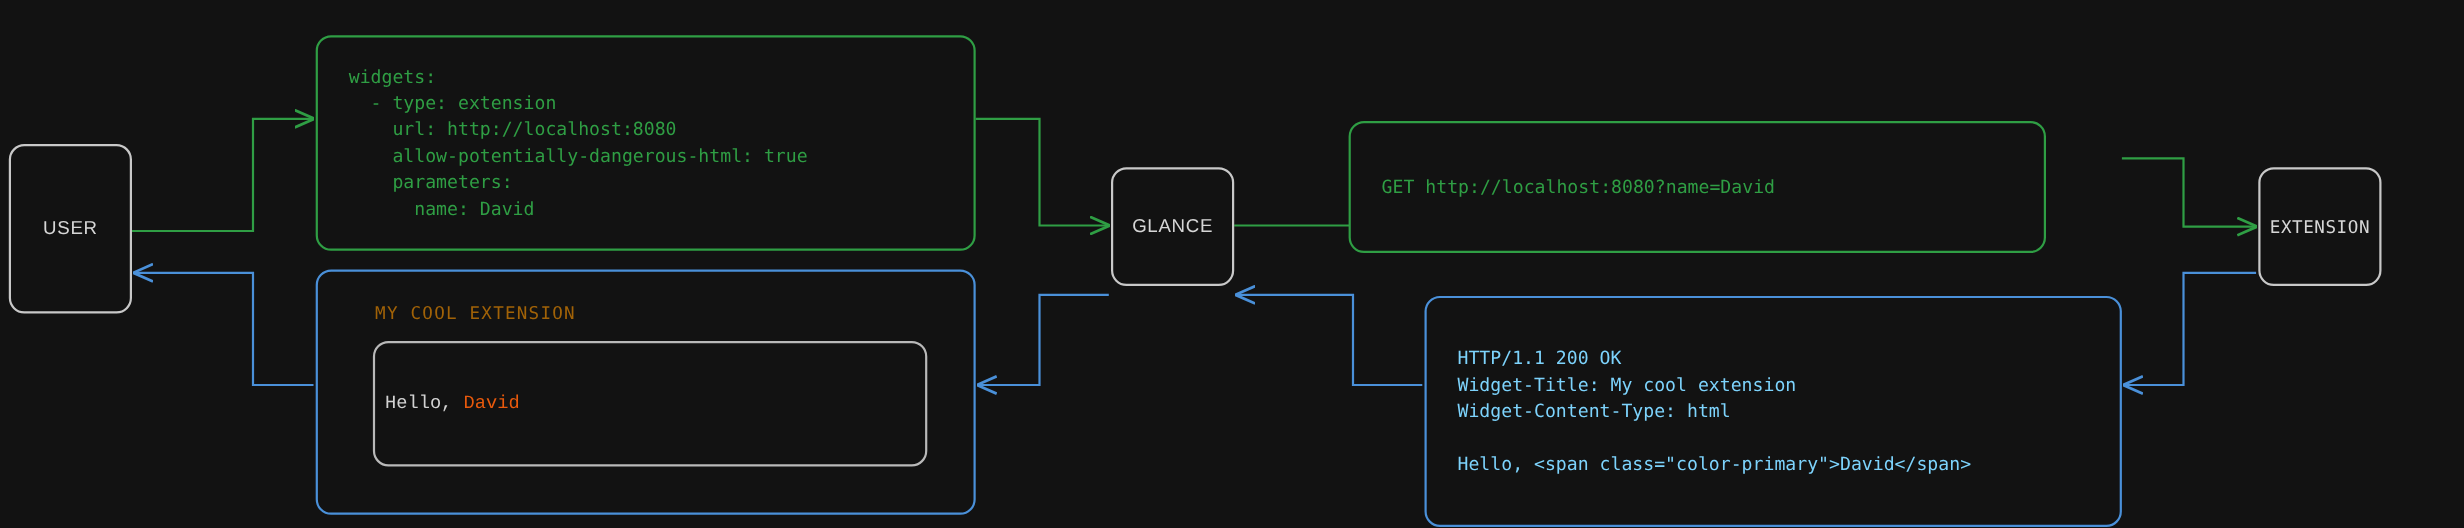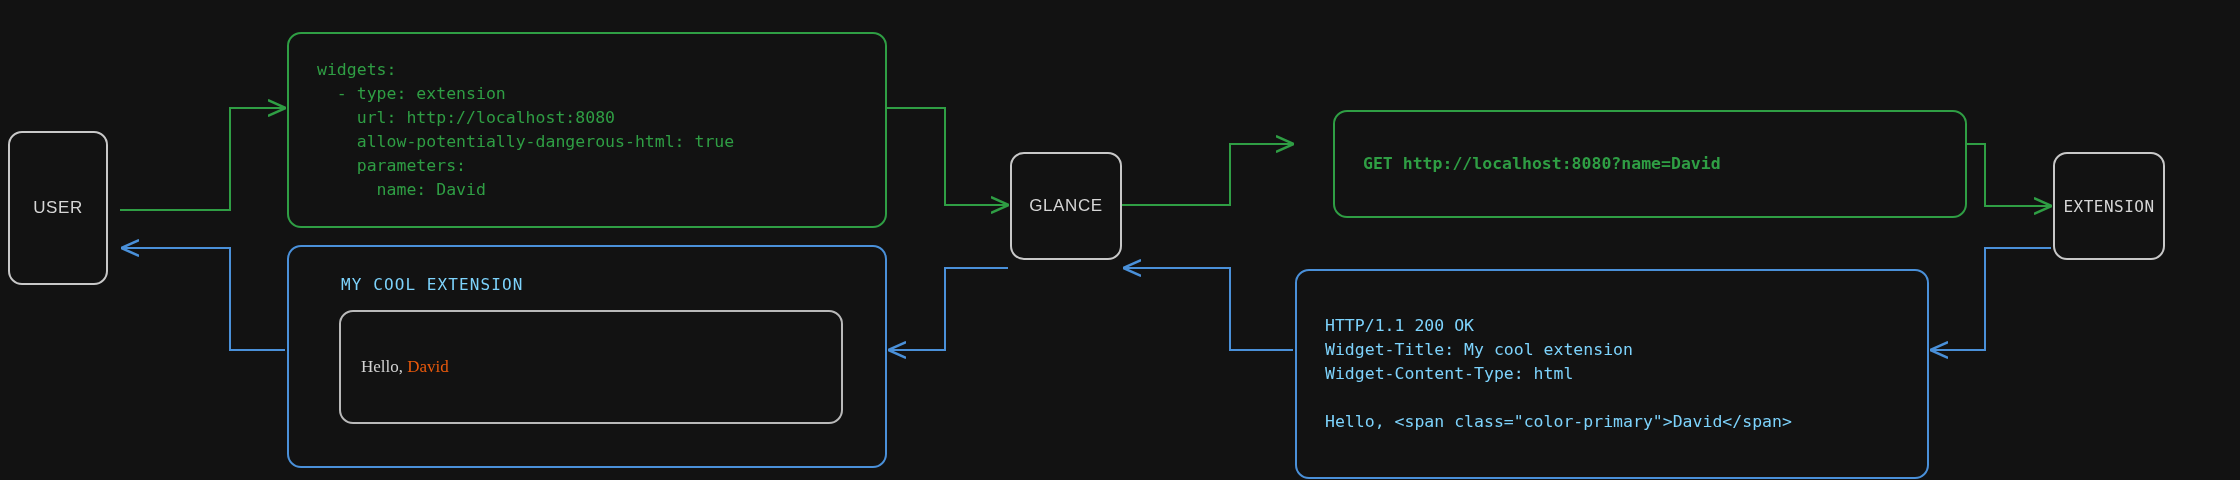--- a/index.html
+++ b/index.html
@@ -42,21 +42,21 @@
     letter-spacing: 0.6px;
     color: #d6d6d6;
     white-space: nowrap;
   }
   .node-label.mono {
     font-family: "DejaVu Sans Mono", monospace;
     font-size: 16px;
     letter-spacing: 0.5px;
   }
 
-  #node-user      { left: 8px;    top: 131px;  width: 100px; height: 154px; }
+  #node-user      { left: 8px;    top: 131px;  width: 112px; height: 154px; }
   #node-glance    { left: 1010px; top: 152px;  width: 112px; height: 108px; }
   #node-extension { left: 2053px; top: 152px;  width: 112px; height: 108px; }
 
   
   .msgbox {
     position: absolute;
     box-sizing: border-box;
     border-radius: 14px;
     background: #121212;
     border: 2px solid #2f9e44;
@@ -70,61 +70,61 @@
     font-family: "DejaVu Sans Mono", monospace;
     font-size: 16.5px;
     line-height: 24px;
     white-space: pre;
     color: #2f9e44;
     padding: 0 28px;
   }
   .code.blue { color: #7dd3fc; }
 
   #box-yaml     { left: 287px;  top: 8px;   width: 600px; height: 196px; }
-  #box-get      { left: 1333px; top: 86px;  width: 634px; height: 108px; font-weight: bold; }
+  #box-get      { left: 1226px; top: 86px;  width: 634px; height: 120px; }
   #box-response { left: 1295px; top: 245px; width: 634px; height: 210px; }
 
   
   #box-widget {
     position: absolute;
     left: 287px;
     top: 245px;
     width: 600px;
     height: 223px;
     box-sizing: border-box;
     border: 2px solid #4a90d9;
     border-radius: 14px;
     background: #121212;
     padding: 28px 28px 0 28px;
   }
   .widget-title {
     font-family: "DejaVu Sans Mono", monospace;
     font-size: 16px;
     letter-spacing: 1.1px;
-    color: #7dd3fc;
+    color: #a16207;
     margin-left: 24px;
     margin-bottom: 16px;
     white-space: nowrap;
   }
   .widget-card {
     box-sizing: border-box;
     margin-left: 22px;
     width: 504px;
     height: 114px;
     border: 2px solid #b9b9b9;
     border-radius: 14px;
     display: flex;
     align-items: center;
   }
   .widget-card-text {
-    font-family: Liberation Serif, serif;
+    font-family: Liberation Mono, monospace;
     font-size: 17px;
     color: #d2d2d2;
     white-space: pre;
-    padding-left: 20px;
+    padding-left: 9px;
   }
   .accent { color: #e8590c; }
 </style>
 </head>
 <body>
 
 <div id="canvas">
 
   <svg id="wires" viewBox="0 0 2240 480" width="2240" height="480">
     <defs>

